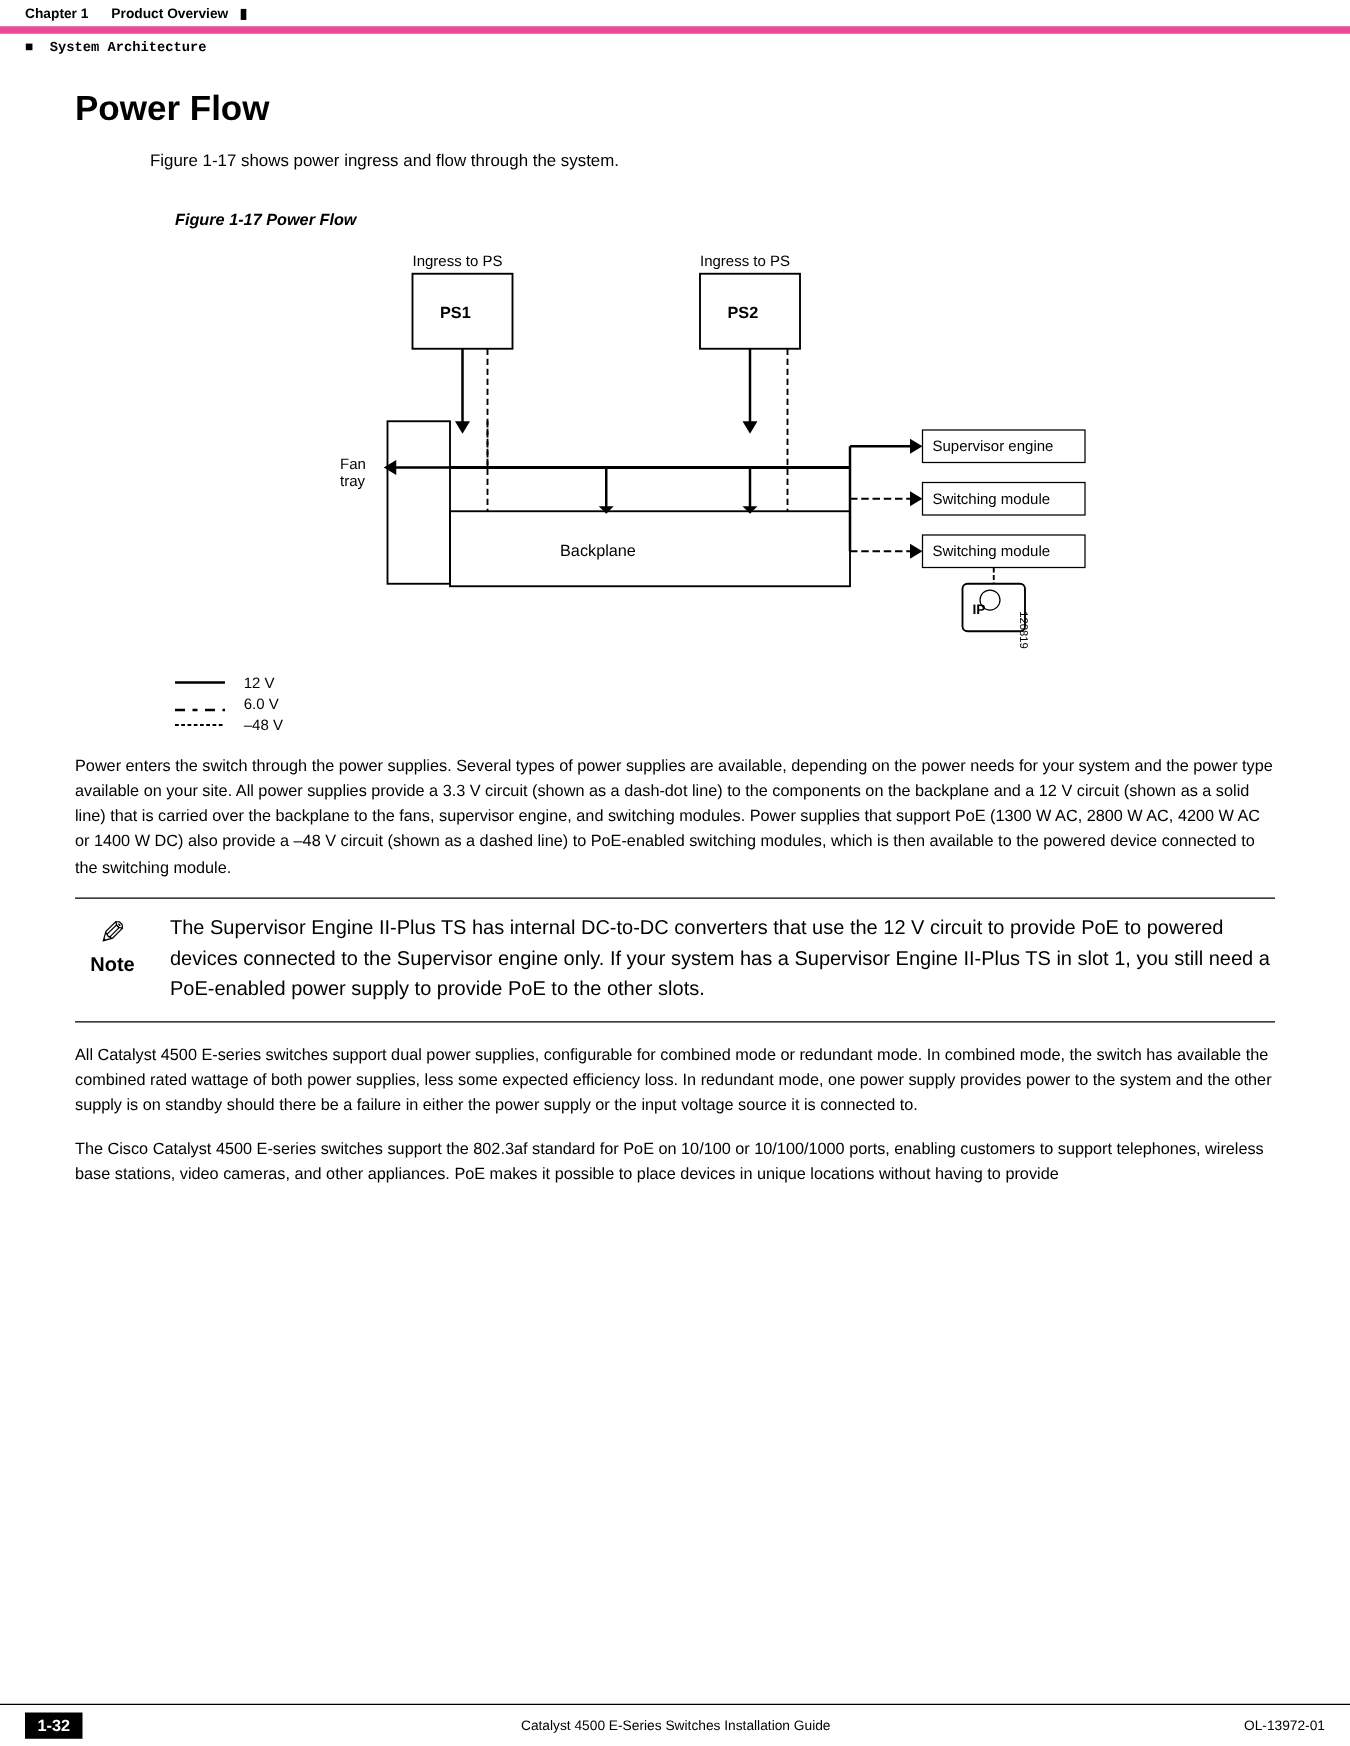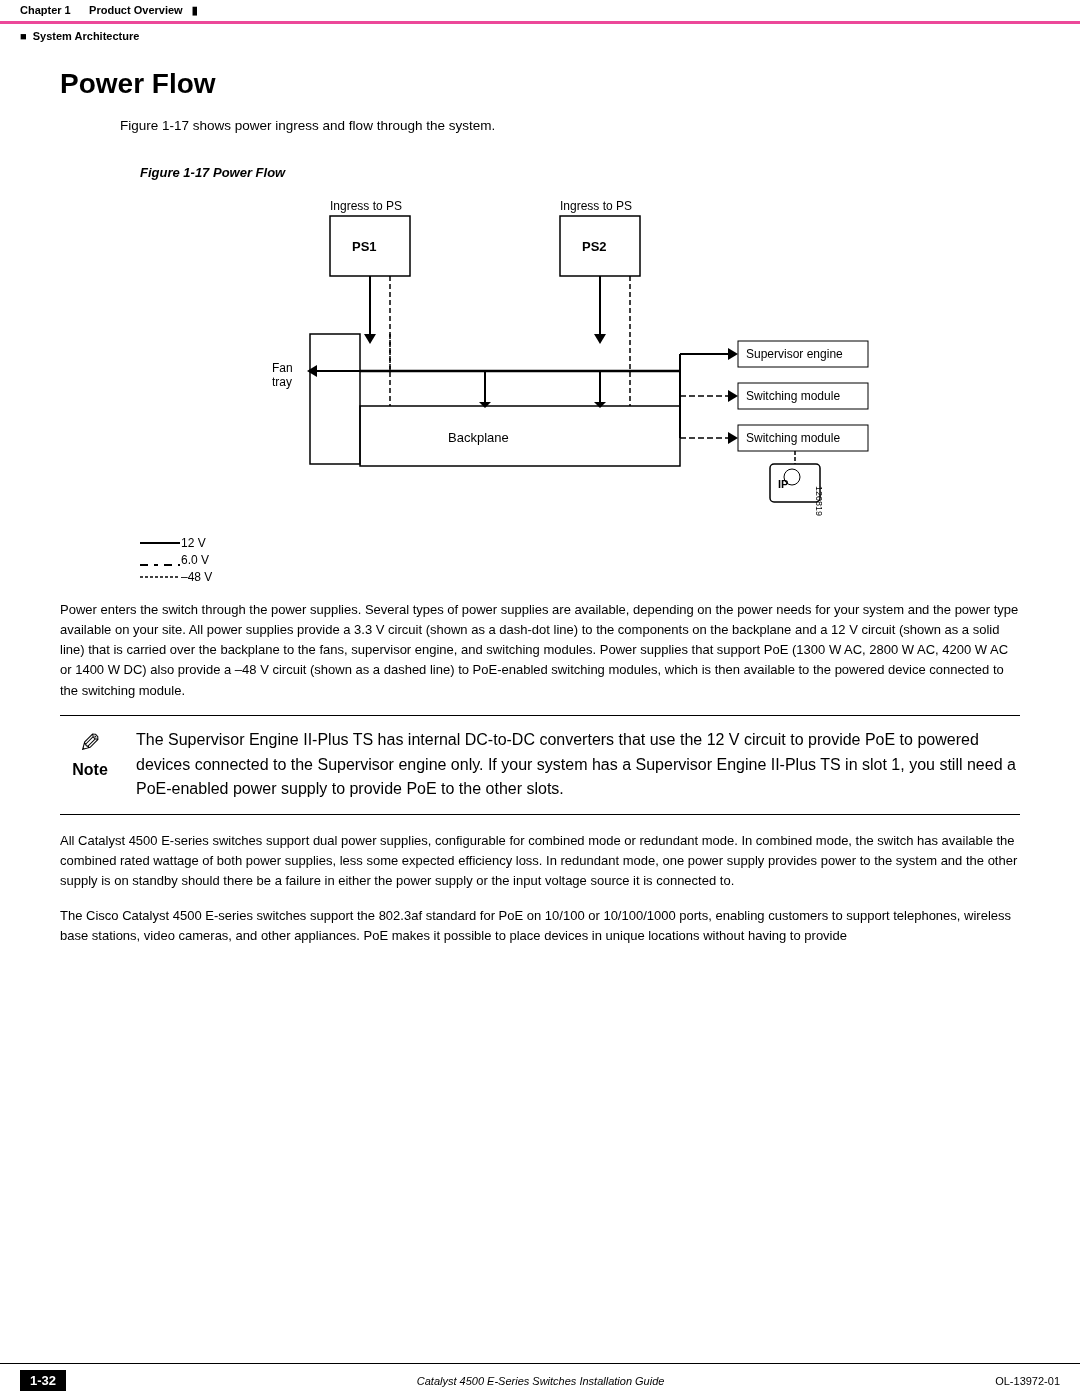--- a/index.html
+++ b/index.html
@@ -11,32 +11,33 @@
       width: 1080px;
       min-height: 1397px;
       position: relative;
     }
 
     
     .top-header {
       display: flex;
       justify-content: space-between;
       align-items: center;
-      border-bottom: 3px solid #ec4899;
+      border-bottom: 6px solid #ec4899;
       padding: 4px 20px 4px 20px;
       font-size: 11px;
     }
     .top-header-left { font-weight: bold; }
     .top-header-right { display: flex; gap: 40px; }
 
     
     .section-label {
       padding: 6px 20px;
       font-size: 11px;
       font-weight: bold;
+      font-family: Liberation Mono, monospace;
     }
 
     
     .main-content {
       padding: 10px 60px 20px 60px;
     }
 
     
     .page-title {
       font-size: 28px;
@@ -73,21 +74,21 @@
     
     .legend {
       margin-left: 80px;
       margin-bottom: 16px;
       font-size: 12px;
     }
     .legend-item {
       display: flex;
       align-items: center;
       margin-bottom: 3px;
-      gap: 1px;
+      gap: 15px;
     }
     .legend-line {
       width: 40px;
       height: 2px;
       background: #000;
       display: inline-block;
     }
 
     .body-text {
       font-size: 13px;
@@ -149,21 +150,20 @@
     .footer-page-num {
       background: #000;
       color: #fff;
       padding: 3px 10px;
       font-weight: bold;
       font-size: 13px;
       margin-right: 20px;
     }
     .footer-doc-title {
       flex: 1;
-      font-style: italic;
       text-align: center;
       font-size: 11px;
     }
     .footer-doc-num {
       font-size: 11px;
     }
 
     
     .diagram-svg {
       width: 680px;

